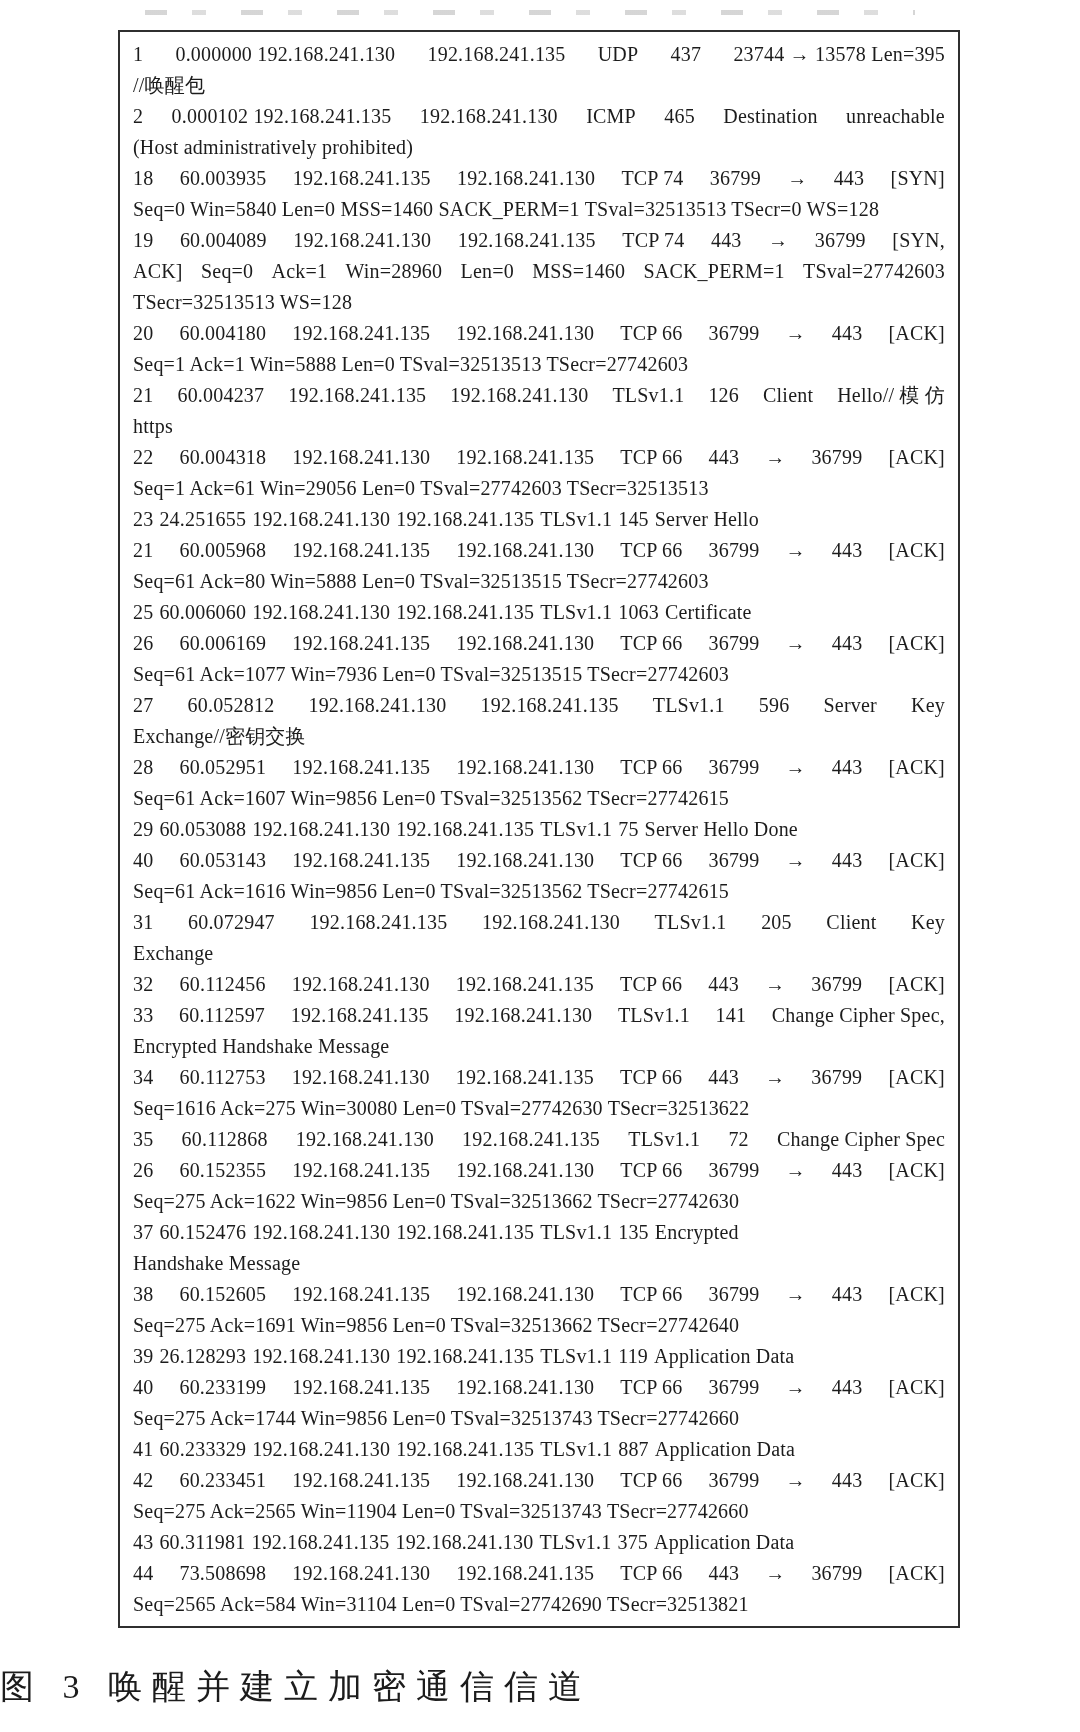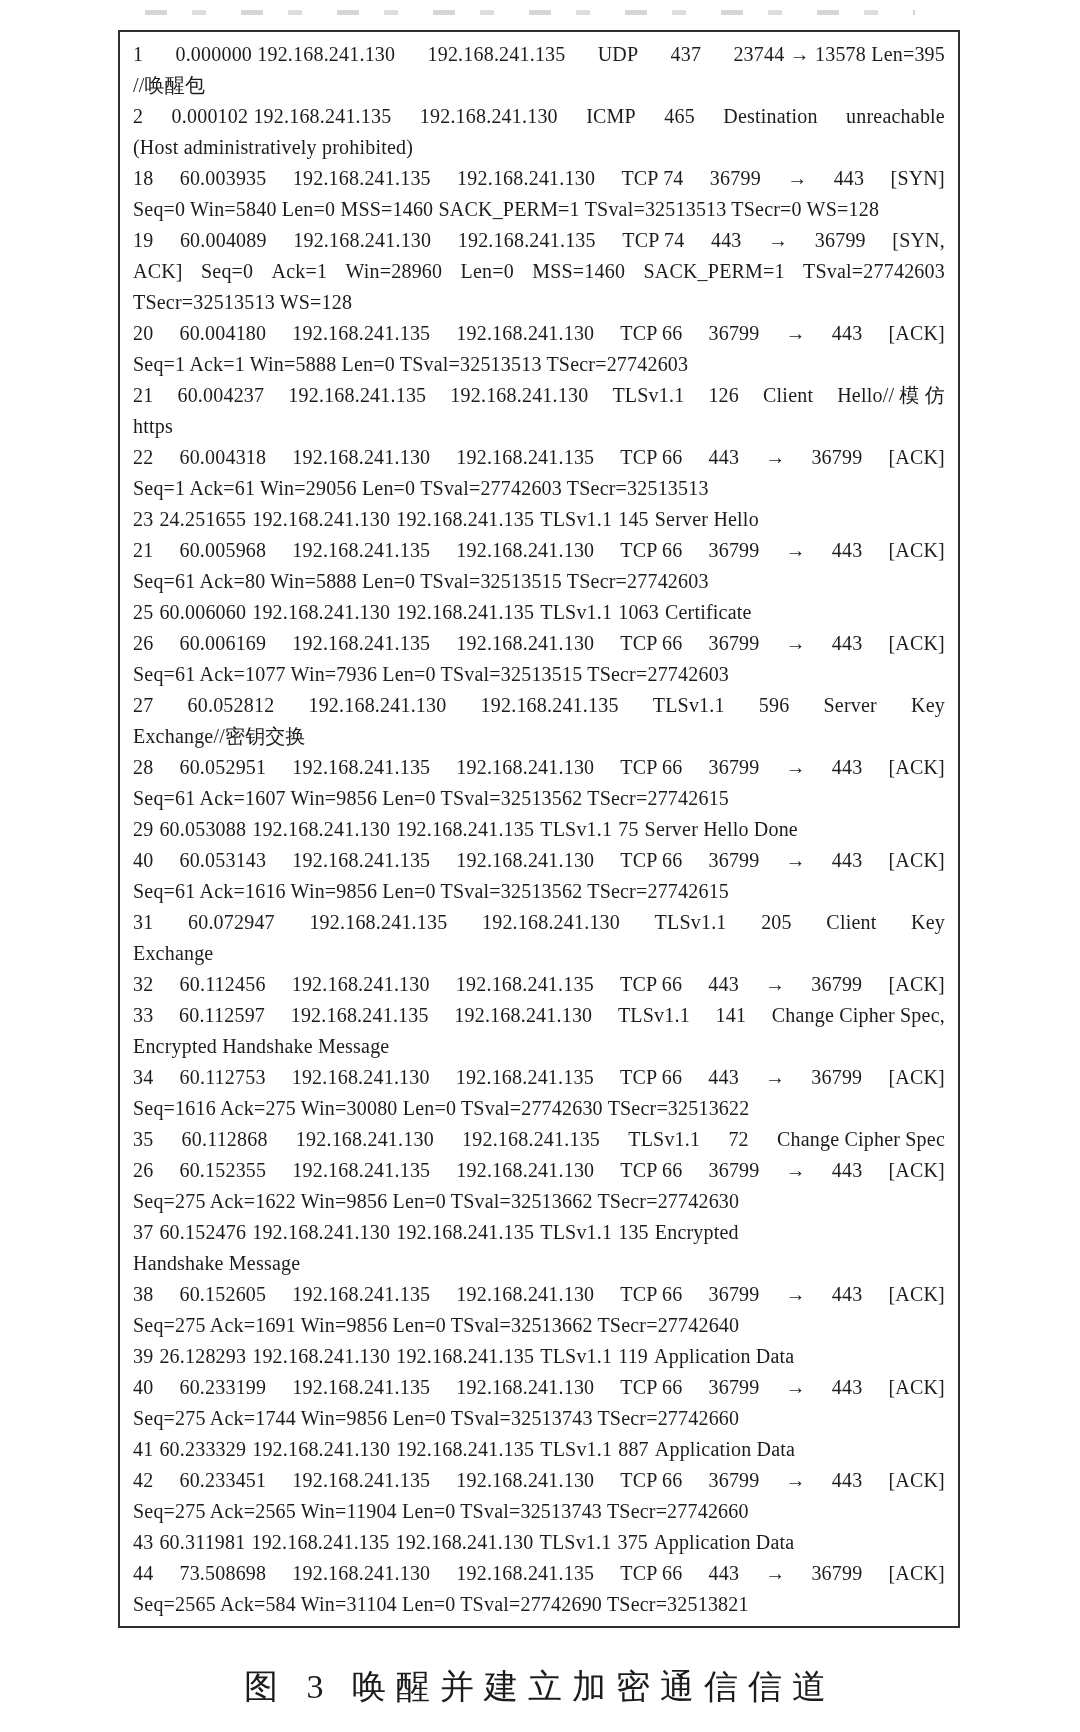--- a/index.html
+++ b/index.html
@@ -25,21 +25,20 @@
   }
   .line{
     height:31px;line-height:31px;font-size:20px;white-space:nowrap;
     letter-spacing:.2px;
   }
   .line span{white-space:pre;}
   .jline{display:flex;justify-content:space-between;}
   .cline{display:flex;gap:6px;}
   .caption{
     position:absolute;left:0;top:1664px;width:1080px;
-    text-align:center;
     font-size:34px;letter-spacing:10px;
     color:#1c1c1c;
   }
 </style>
 </head>
 <body>
 
 <div>
   <div class="remnant"></div>
   <div class="capture-box" id="capture-box">

